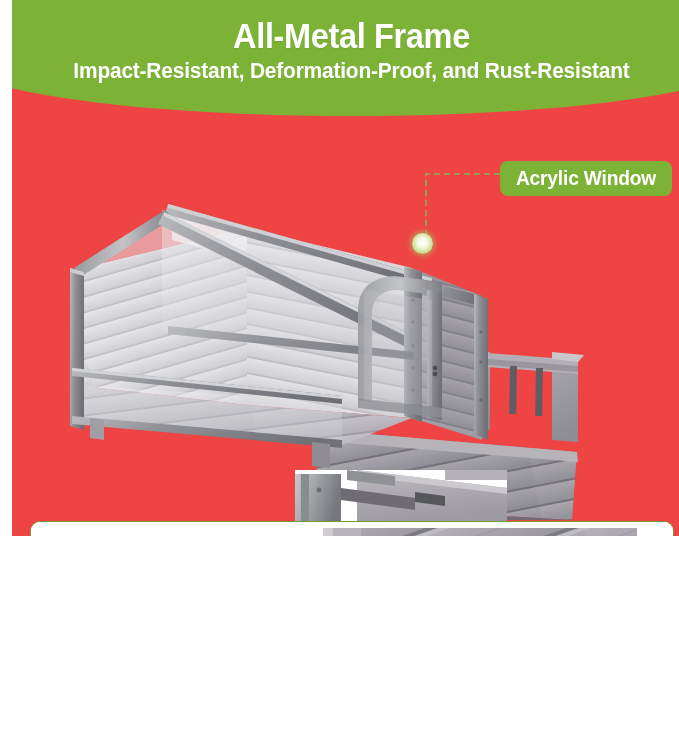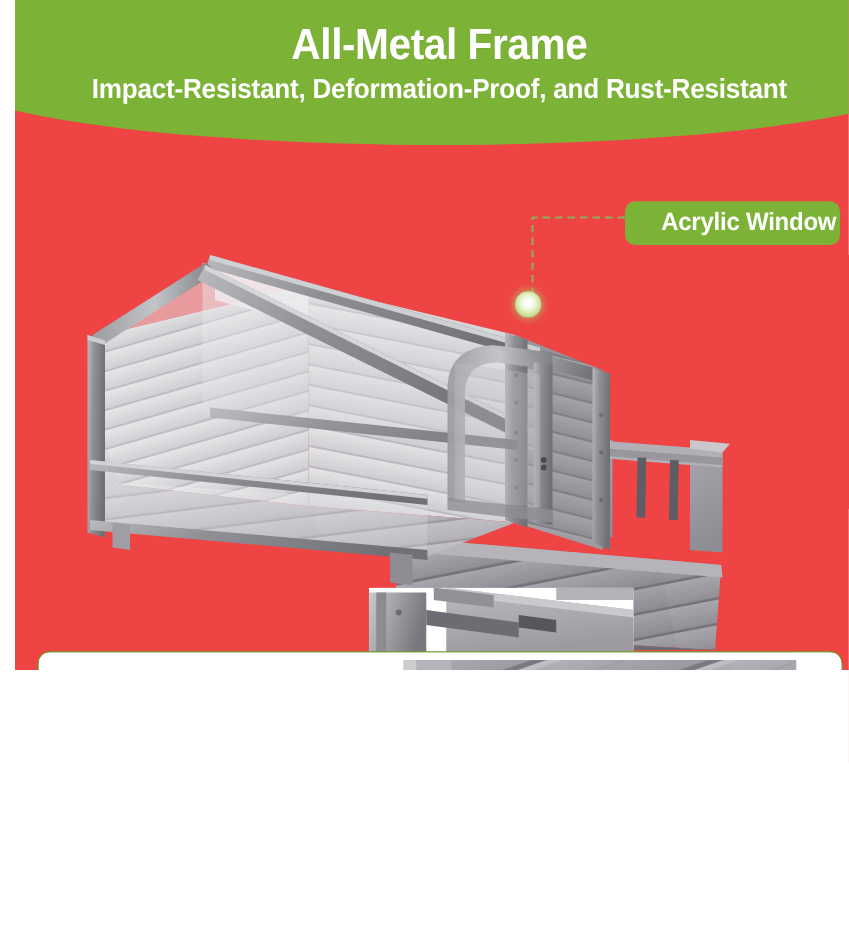--- a/index.html
+++ b/index.html
@@ -65,21 +65,21 @@
   #hero-svg { display:block; }
 
   
   #callout-label {
     position:absolute;
     left:488px; top:161px;
     width:172px; height:35px;
     background:#7cb337;
     border-radius:8px;
     z-index:8;
-    display:flex; align-items:center; justify-content:flex-end;
+    display:flex; align-items:center; justify-content:center;
   }
   #callout-label-text {
     color:#ffffff;
     font-size:20px;
     font-weight:bold;
     letter-spacing:-0.2px;
     font-family:"Liberation Sans Narrow","Liberation Sans",sans-serif;
     transform:scaleX(0.96);
     white-space:nowrap;
   }

